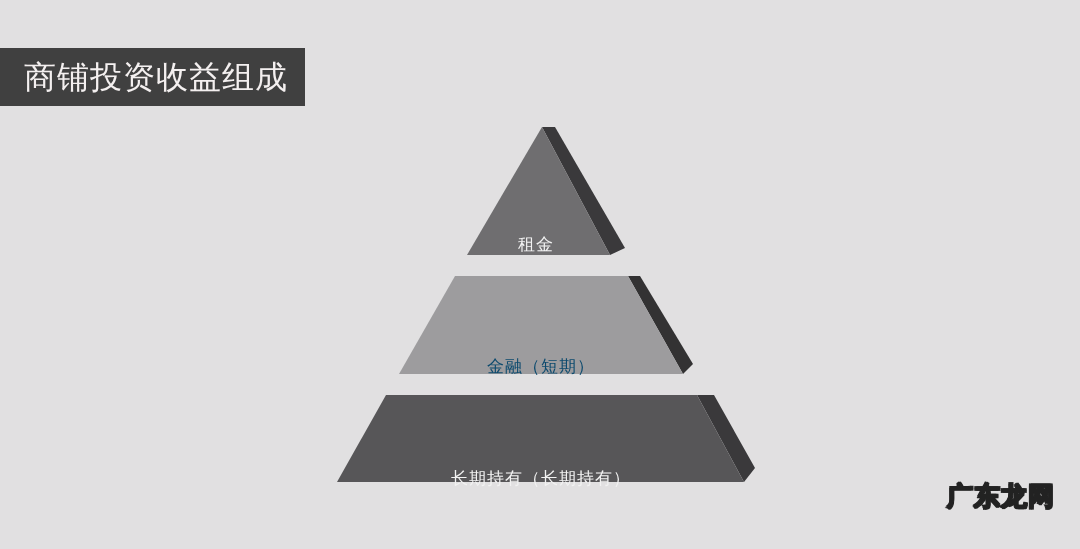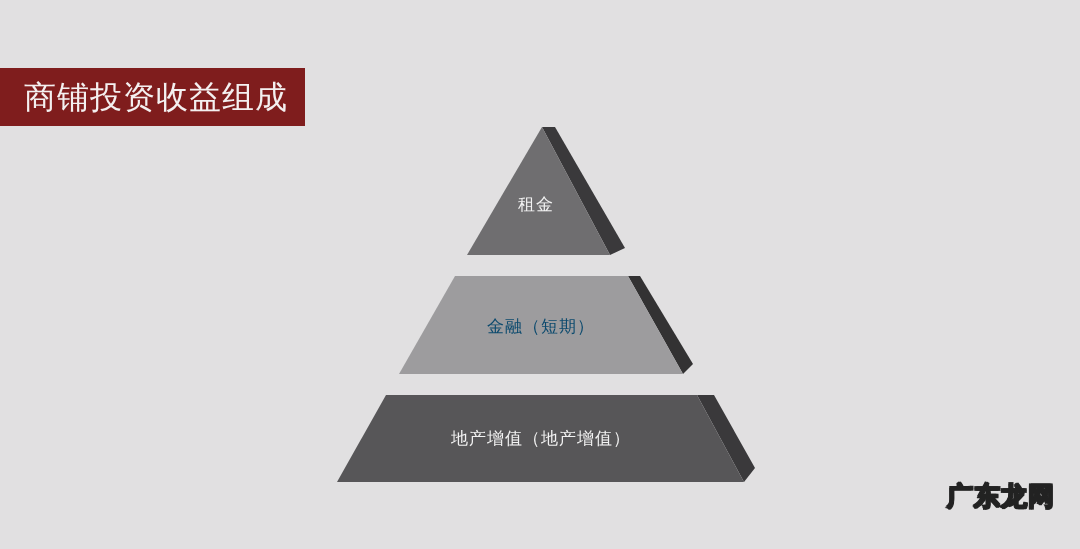--- a/index.html
+++ b/index.html
@@ -5,31 +5,31 @@
     html, body { margin: 0; padding: 0; }
     body {
       width: 1080px; height: 549px; overflow: hidden;
       background: #e1e0e1;
       position: relative;
       font-family: "DejaVu Sans", "Liberation Sans", sans-serif;
     }
     .title-banner {
       position: absolute; left: 0; top: 48px;
       width: 305px; height: 58px;
-      background: #7f1d1d;
-      display: flex; align-items: center; margin-top: 20px;
+      background: #404040;
+      display: flex; align-items: center;
     }
     .title-text {
       color: #f4f0f0; font-size: 32px; letter-spacing: 1px;
       margin-left: 24px; line-height: 1;
     }
     svg.pyramid { position: absolute; left: 0; top: 0; }
     .label {
       position: absolute; transform: translate(-50%, -50%);
-      font-size: 17px; white-space: nowrap; letter-spacing: 1px;
+      font-size: 17px; white-space: nowrap; letter-spacing: 1px; margin-top: 40px;
     }
     .label-top { left: 536px; top: 204px; color: #f2f2f2; }
     .label-mid { left: 541px; top: 326px; color: #0c4a6e; }
     .label-bot { left: 541px; top: 438px; color: #f2f2f2; }
     .watermark {
       position: absolute; left: 947px; top: 479px;
       font-size: 26px; font-weight: bold; color: #ffffff;
       -webkit-text-stroke: 1.5px #222;
       letter-spacing: 1px;
       text-shadow: 1px 1px 0 #222, -1px -1px 0 #222, 1px -1px 0 #222, -1px 1px 0 #222;
@@ -55,15 +55,15 @@
   </g>
 
   <g>
     <polygon points="697,395 714,395 755,468 744,482" fill="#3a393b"></polygon>
     <polygon points="386,395 697,395 744,482 337,482" fill="#575658"></polygon>
   </g>
 </svg>
 
 <span class="label label-top">租金</span>
 <span class="label label-mid">金融（短期）</span>
-<span class="label label-bot">地产增值（地产增值）</span>
+<span class="label label-bot">长期持有（长期持有）</span>
 
 <span class="watermark">广东龙网</span>
 
 </body></html>

